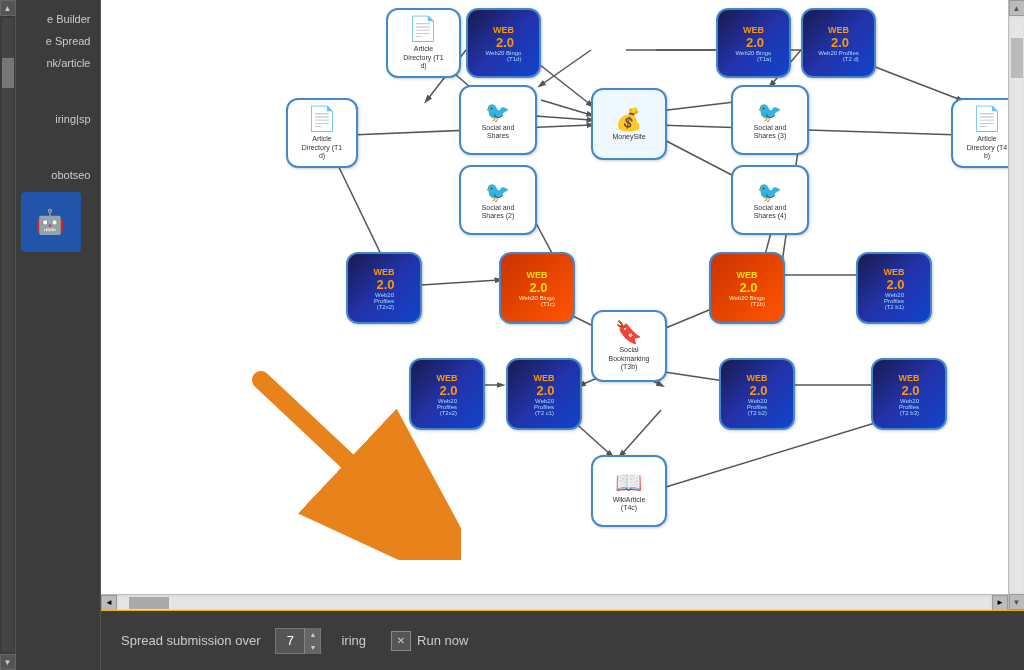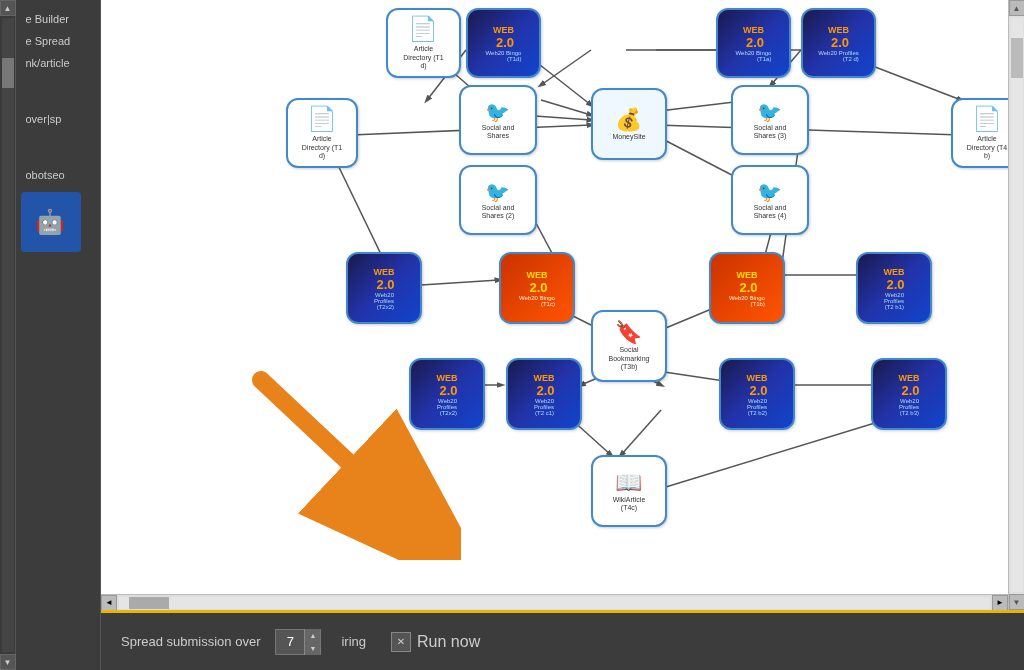--- a/index.html
+++ b/index.html
@@ -23,20 +23,21 @@
       padding: 5px 0;
       border-right: 1px solid #555;
     }
 
     .sidebar-content {
       width: 85px;
       display: flex;
       flex-direction: column;
       gap: 4px;
       padding: 5px;
+      text-align: right;
     }
 
     .sidebar-label {
       color: #ccc;
       font-size: 11px;
       padding: 3px 5px;
       white-space: nowrap;
     }
 
     
@@ -236,21 +237,21 @@
     }
 
     
     .bottom-bar {
       height: 60px;
       background: #3c3c3c;
       display: flex;
       align-items: center;
       padding: 0 20px;
       gap: 15px;
-      border-top: 3px solid #eab308;
+      border-top: 1px solid #eab308;
       flex-shrink: 0;
     }
 
     .spread-label {
       color: #ccc;
       font-size: 13px;
       white-space: nowrap;
     }
 
     .days-input-container {
@@ -313,21 +314,21 @@
       color: #ccc;
       font-size: 10px;
       display: flex;
       align-items: center;
       justify-content: center;
       cursor: pointer;
     }
 
     .run-now-label {
       color: #ccc;
-      font-size: 16px;
+      font-size: 13px;
       cursor: pointer;
     }
 
     .start-campaign-btn {
       background: #555;
       border: 1px solid #777;
       border-radius: 3px;
       color: white;
       font-size: 14px;
       font-weight: bold;
@@ -381,21 +382,21 @@
   </div>
   <div class="scroll-down">▼</div>
 </div>
 
 <div class="sidebar">
   <div class="sidebar-content">
     <div class="sidebar-label">e Builder</div>
     <div class="sidebar-label">e Spread</div>
     <div class="sidebar-label">nk/article</div>
     <div style="margin-top: 30px;"></div>
-    <div class="sidebar-label">over|sp</div>
+    <div class="sidebar-label">iring|sp</div>
     <div style="margin-top: 30px;"></div>
     <div class="sidebar-label">obotseo</div>
 
     <div style="width:60px;height:60px;background:#2255aa;border-radius:4px;display:flex;align-items:center;justify-content:center;margin-top:4px;">
       <div style="color:white;font-size:24px;">🤖</div>
     </div>
   </div>
 </div>
 
 <div class="main-area">

